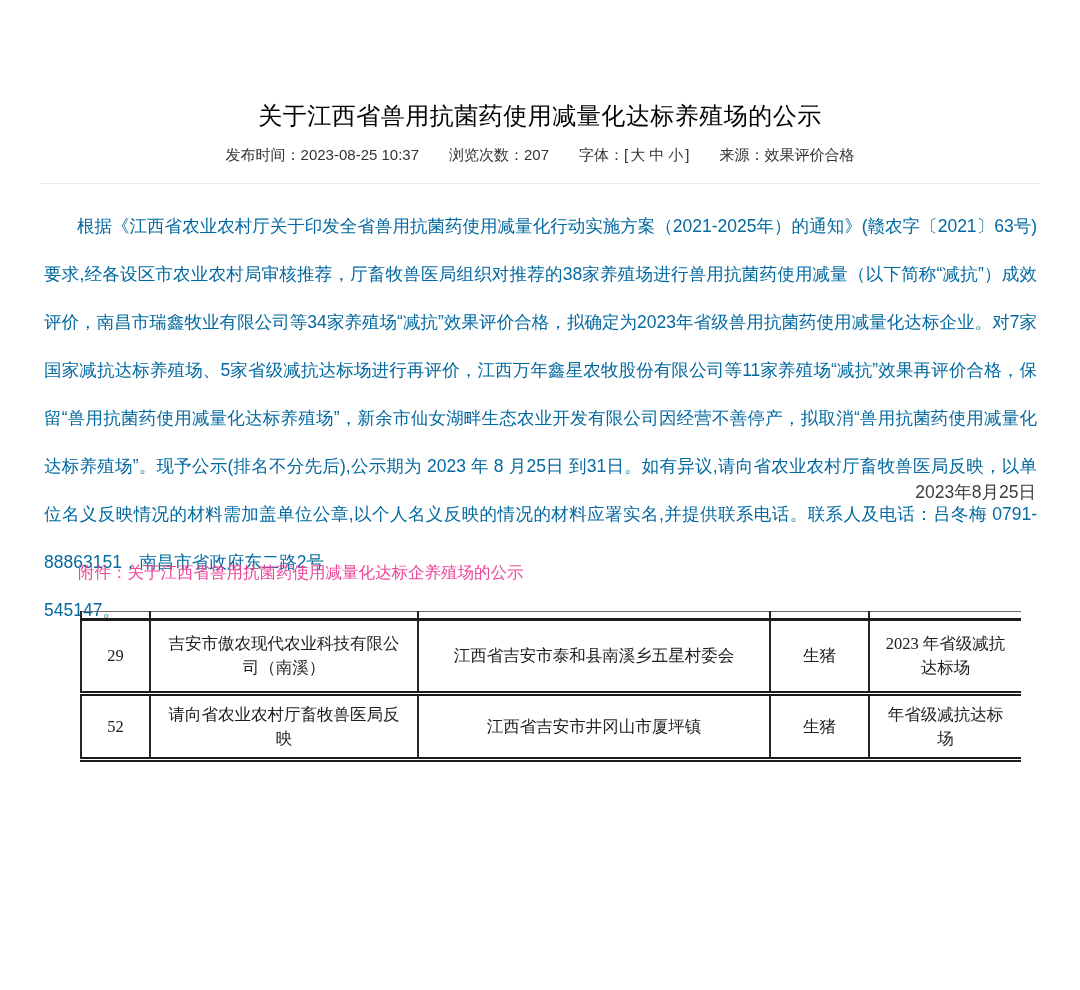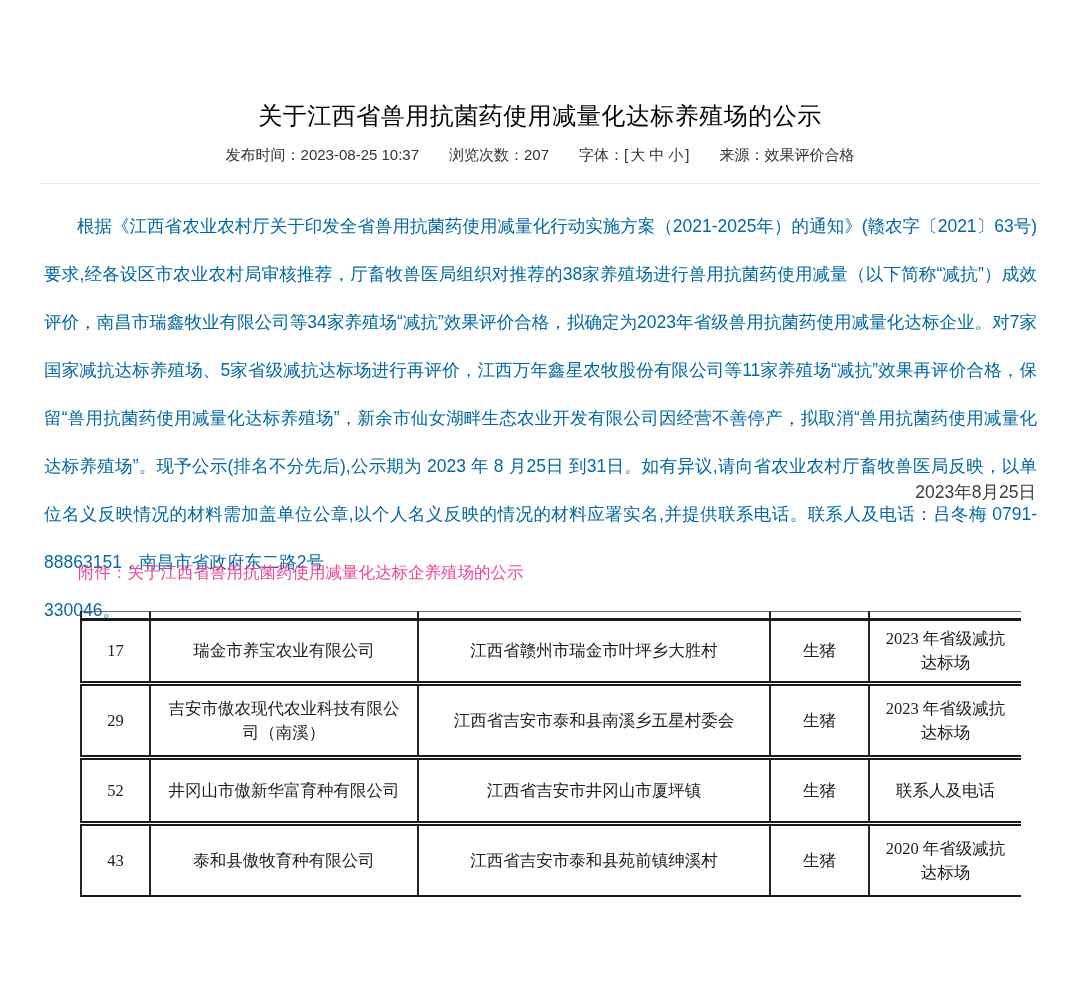--- a/index.html
+++ b/index.html
@@ -85,21 +85,21 @@
     <span class="meta-item"><span>发布时间：</span><span>2023-08-25 10:37</span></span>
     <span class="meta-item"><span>浏览次数：</span><span>207</span></span>
     <span class="meta-item font-opts"><span>字体：</span><span>[</span><span class="opt">大</span><span class="opt">中</span><span class="opt">小</span><span>]</span></span>
     <span class="meta-item"><span>来源：</span><span>效果评价合格</span></span>
   </div>
 
   <div class="divider"></div>
 
   <div class="body-text">
     <span>根据《江西省农业农村厅关于印发全省兽用抗菌药使用减量化行动实施方案（2021-2025年）的通知》(赣农字〔2021〕63号)要求,经各设区市农业农村局审核推荐，厅畜牧兽医局组织对推荐的38家养殖场进行兽用抗菌药使用减量（以下简称“减抗”）成效评价，南昌市瑞鑫牧业有限公司等34家养殖场“减抗”效果评价合格，拟确定为2023年省级兽用抗菌药使用减量化达标企业。对7家国家减抗达标养殖场、5家省级减抗达标场进行再评价，江西万年鑫星农牧股份有限公司等11家养殖场“减抗”效果再评价合格，保留“兽用抗菌药使用减量化达标养殖场”，新余市仙女湖畔生态农业开发有限公司因经营不善停产，拟取消“兽用抗菌药使用减量化达标养殖场”。现予公示(排名不分先后),公示期为 2023 年 8 月25日 到31日。如有异议,请向省农业农村厅畜牧兽医局反映，以单位名义反映情况的材料需加盖单位公章,以个人名义反映的情况的材料应署实名,并提供联系电话。联系人及电话：吕冬梅 0791-88863151，南昌市省政府东二路2号</span><br>
-    <span class="wrap-line">330046。</span>
+    <span class="wrap-line">545147。</span>
   </div>
 
   <div class="doc-date">2023年8月25日</div>
 
   <div class="attachment">附件：关于江西省兽用抗菌药使用减量化达标企养殖场的公示</div>
 
   <div class="table-clip">
     <table class="att">
       <colgroup>
         <col style="width:69px">
@@ -109,45 +109,31 @@
           <col style="width:153px">
       </colgroup>
       <tbody>
           <tr class="sliver">
         <td></td>
         <td></td>
         <td></td>
         <td></td>
         <td></td>
       </tr>
-      <tr class="row r17">
-        <td class="c-no">17</td>
-        <td class="c-company">瑞金市养宝农业有限公司</td>
-        <td class="c-address">江西省赣州市瑞金市叶坪乡大胜村</td>
-        <td class="c-animal">生猪</td>
-        <td class="c-level">2023 年省级减抗达标场</td>
-      </tr>
       <tr class="row r29">
         <td class="c-no">29</td>
         <td class="c-company">吉安市傲农现代农业科技有限公司（南溪）</td>
         <td class="c-address">江西省吉安市泰和县南溪乡五星村委会</td>
         <td class="c-animal">生猪</td>
         <td class="c-level">2023 年省级减抗达标场</td>
       </tr>
       <tr class="row r36">
         <td class="c-no">52</td>
-        <td class="c-company">井冈山市傲新华富育种有限公司</td>
+        <td class="c-company">请向省农业农村厅畜牧兽医局反映</td>
         <td class="c-address">江西省吉安市井冈山市厦坪镇</td>
         <td class="c-animal">生猪</td>
-        <td class="c-level">联系人及电话</td>
-      </tr>
-      <tr class="row r43">
-        <td class="c-no">43</td>
-        <td class="c-company">泰和县傲牧育种有限公司</td>
-        <td class="c-address">江西省吉安市泰和县苑前镇绅溪村</td>
-        <td class="c-animal">生猪</td>
-        <td class="c-level">2020 年省级减抗达标场</td>
+        <td class="c-level">年省级减抗达标场</td>
       </tr>
     </tbody>
       </table>
   </div>
 
 </div>
 
 </body></html>

